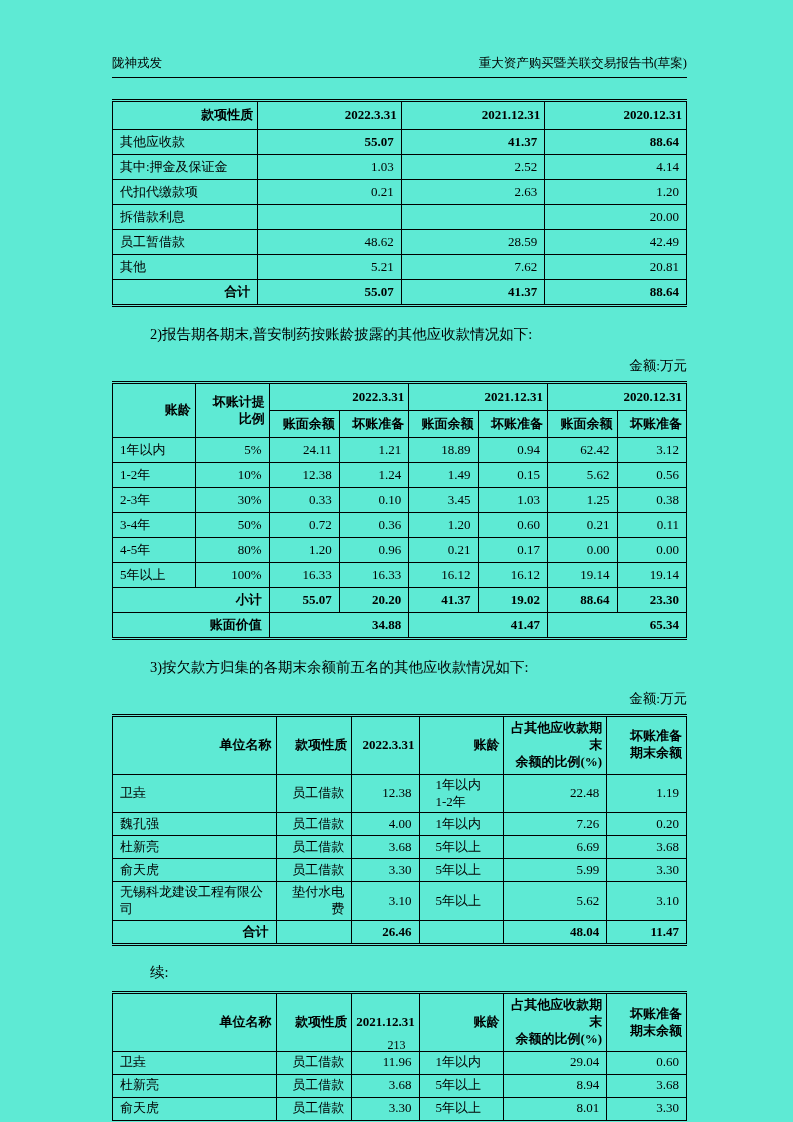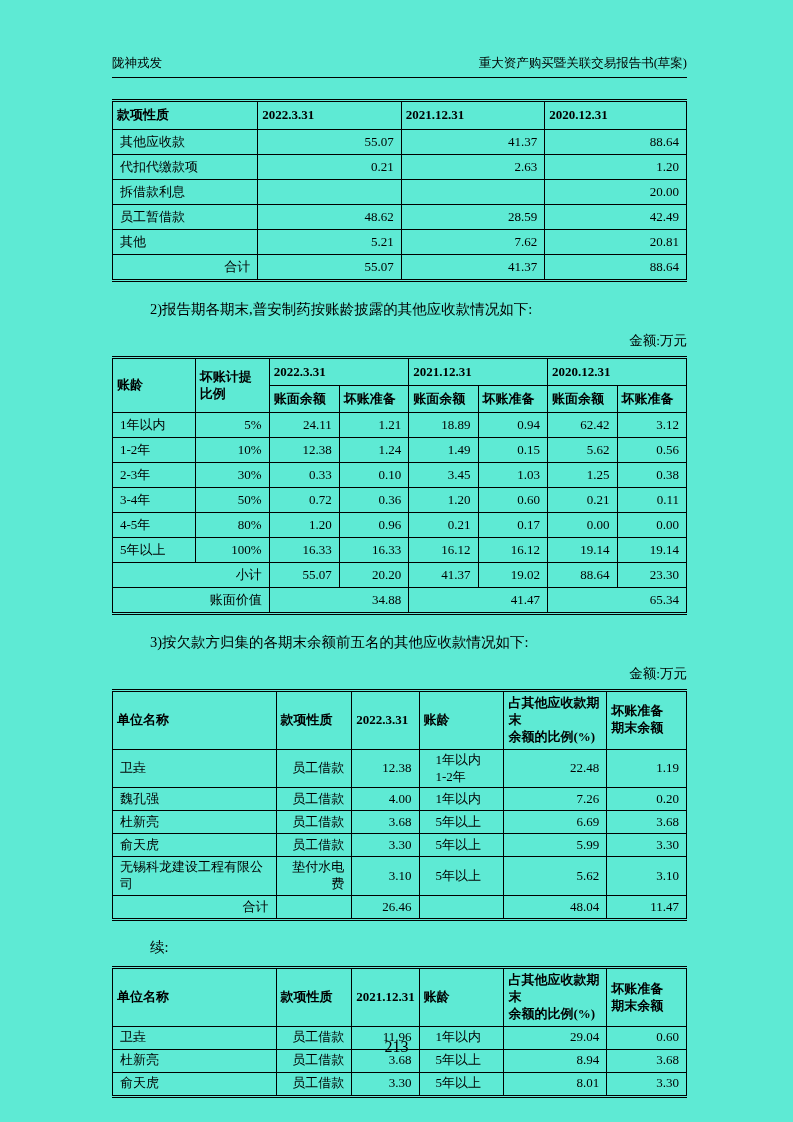--- a/index.html
+++ b/index.html
@@ -12,33 +12,33 @@
     display:flex;justify-content:space-between;align-items:flex-end;
     font-size:12.5px;border-bottom:1px solid #000;padding-bottom:5px;
   }
   table{
     width:100%;border-collapse:collapse;table-layout:fixed;
     font-size:13px;line-height:1.3;
     border-top:3px double #000;border-bottom:3px double #000;
     border-left:1px solid #000;border-right:1px solid #000;
   }
   td{border:1px solid #000;padding:2px 7px;overflow:hidden;vertical-align:middle;height:20px;}
-  .hd td{font-weight:bold;text-align:left;white-space:pre-line;padding:3px 4px;}
+  .hd td{font-weight:bold;text-align:right;white-space:pre-line;padding:3px 4px;}
   .c{text-align:right}
   .r{text-align:right}
-  .b{font-weight:normal}
+  .b{font-weight:bold}
   .ind{}
   .agecell{padding-left:16px;white-space:pre-line}
   .t1{margin-top:21px}
   .t1 .hd td{height:21px}
   .para{margin:18px 0 0;font-size:14.5px;padding-left:38px;}
   .unit{font-size:13.5px;text-align:right;margin:13px 0 6px;}
   .cont{margin:17px 0 9px;font-size:14.5px;padding-left:38px;}
   .t3 td,.t4 td{height:18px}
-  .footer{position:absolute;left:0;right:0;top:1038px;text-align:center;font-size:16px;}
+  .footer{position:absolute;left:0;right:0;top:1038px;text-align:center;font-size:12px;}
 </style>
 </head>
 <body>
 
 <div class="page">
 
   <div class="doc-header">
     <span>陇神戎发</span>
     <span>重大资产购买暨关联交易报告书(草案)</span>
   </div>
@@ -55,20 +55,26 @@
       <td>款项性质</td>
       <td>2022.3.31</td>
       <td>2021.12.31</td>
       <td>2020.12.31</td>
     </tr>
     <tr>
       <td>其他应收款</td>
       <td class="r b">55.07</td>
       <td class="r b">41.37</td>
       <td class="r b">88.64</td>
+    </tr>
+    <tr>
+      <td>其中:押金及保证金</td>
+      <td class="r">1.03</td>
+      <td class="r">2.52</td>
+      <td class="r">4.14</td>
     </tr>
     <tr>
       <td class="ind">代扣代缴款项</td>
       <td class="r">0.21</td>
       <td class="r">2.63</td>
       <td class="r">1.20</td>
     </tr>
     <tr>
       <td class="ind">拆借款利息</td>
       <td class="r"></td>

